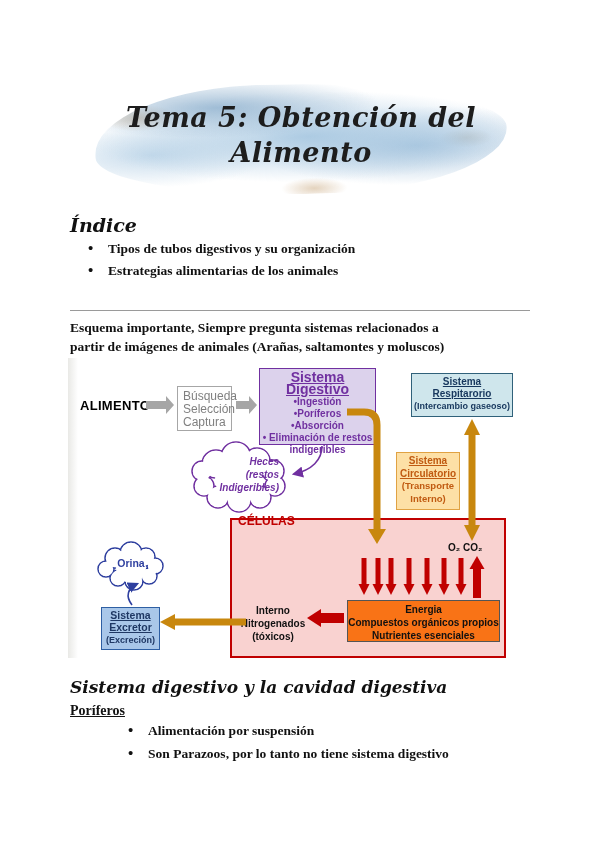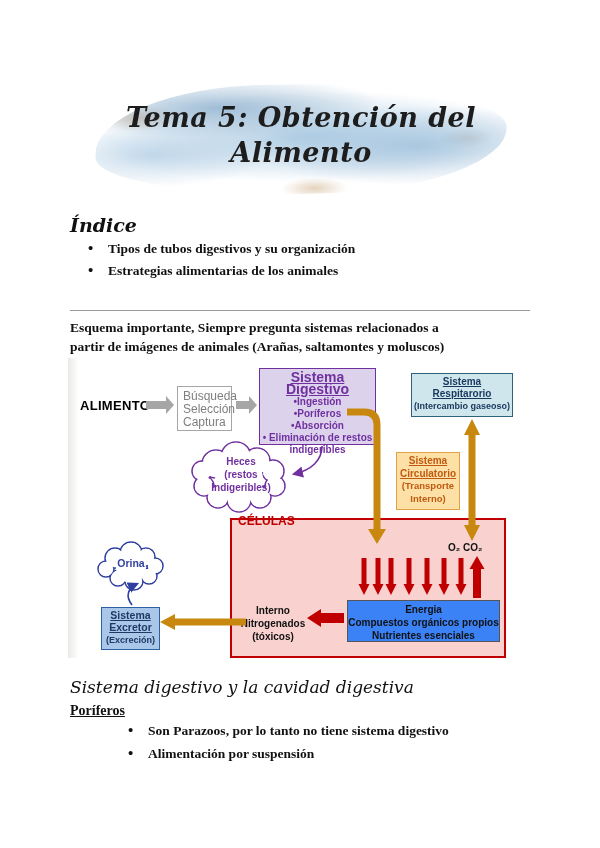--- a/index.html
+++ b/index.html
@@ -89,48 +89,48 @@
   .box-circulatorio .u{text-decoration:underline;display:block;}
   .box-circulatorio .small{font-size:9.5px;}
 
   .box-celulas{
     left:160px;top:160px;width:276px;height:140px;background:#f9d2d0;
     border:2px solid #c00000;z-index:2;
   }
   .celulas-label{position:absolute;left:168px;top:156px;color:#c00000;font-weight:700;font-size:12px;z-index:4;}
   .gases{left:378px;top:184px;font-weight:700;font-size:10px;color:#111;z-index:4;}
   .box-energia{
-    left:277px;top:242px;width:153px;height:42px;background:#3b82f6;
+    left:277px;top:242px;width:153px;height:42px;background:#f97316;
     border:1.2px solid #555;color:#111;text-align:center;
     font-weight:700;font-size:10px;line-height:13px;padding-top:2px;z-index:4;
   }
   .desechos{
     left:170px;top:246px;width:66px;text-align:center;color:#111;
     font-weight:700;font-size:10px;line-height:13px;z-index:4;
   }
   .box-excretor{
     left:31px;top:249px;width:59px;height:43px;background:#a9c7e9;
     border:1.8px solid #2e5fa3;color:#1f3864;text-align:center;
     font-weight:700;font-size:10.5px;line-height:12px;padding-top:1px;
   }
   .box-excretor .u{text-decoration:underline;display:block;}
   .box-excretor .small{font-size:9px;}
   .heces-text{
-    left:133px;top:97px;width:76px;text-align:center;color:#7030a0;
-    font-weight:700;font-size:10px;line-height:13px;z-index:3;
+    left:133px;top:97px;width:76px;text-align:right;color:#7030a0;
+    font-weight:700;font-size:10px;line-height:13px;z-index:3;font-style:italic;
   }
   .orina-text{
     left:38px;top:199px;width:46px;text-align:center;color:#2e3f9f;
     font-weight:700;font-size:10.5px;z-index:3;
   }
 
   
   .section-heading{
     position:absolute;left:70px;top:677px;
-    font-family:"DejaVu Serif",serif;font-style:italic;font-weight:400;
+    font-family:"DejaVu Serif",serif;font-style:italic;font-weight:700;
     font-size:17px;color:#111;
   }
   .section-sub{
     position:absolute;left:70px;top:703px;
     font-family:"Liberation Serif",serif;font-weight:700;font-size:14px;
     text-decoration:underline;color:#111;
   }
   .section-list{position:absolute;left:128px;top:723px;}
   .section-list li{margin-bottom:7px;}
 </style>
@@ -321,15 +321,15 @@
 
     <path d="M252,88 C252,102 242,112 224,116" stroke="#7030a0" stroke-width="1.6" fill="none" marker-end="url(#ah-purple)"></path>
 
     <path d="M62,247 C55,238 58,230 67,226" stroke="#2e3f9f" stroke-width="1.6" fill="none" marker-end="url(#ah-blue)"></path>
   </svg>
 </div>
 
 <div class="section-heading">Sistema digestivo y la cavidad digestiva</div>
 <div class="section-sub">Poríferos</div>
 <ul class="doc-list section-list">
+  <li>Alimentación por suspensión</li>
   <li>Son Parazoos, por lo tanto no tiene sistema digestivo</li>
-  <li>Alimentación por suspensión</li>
 </ul>
 
 </body></html>

